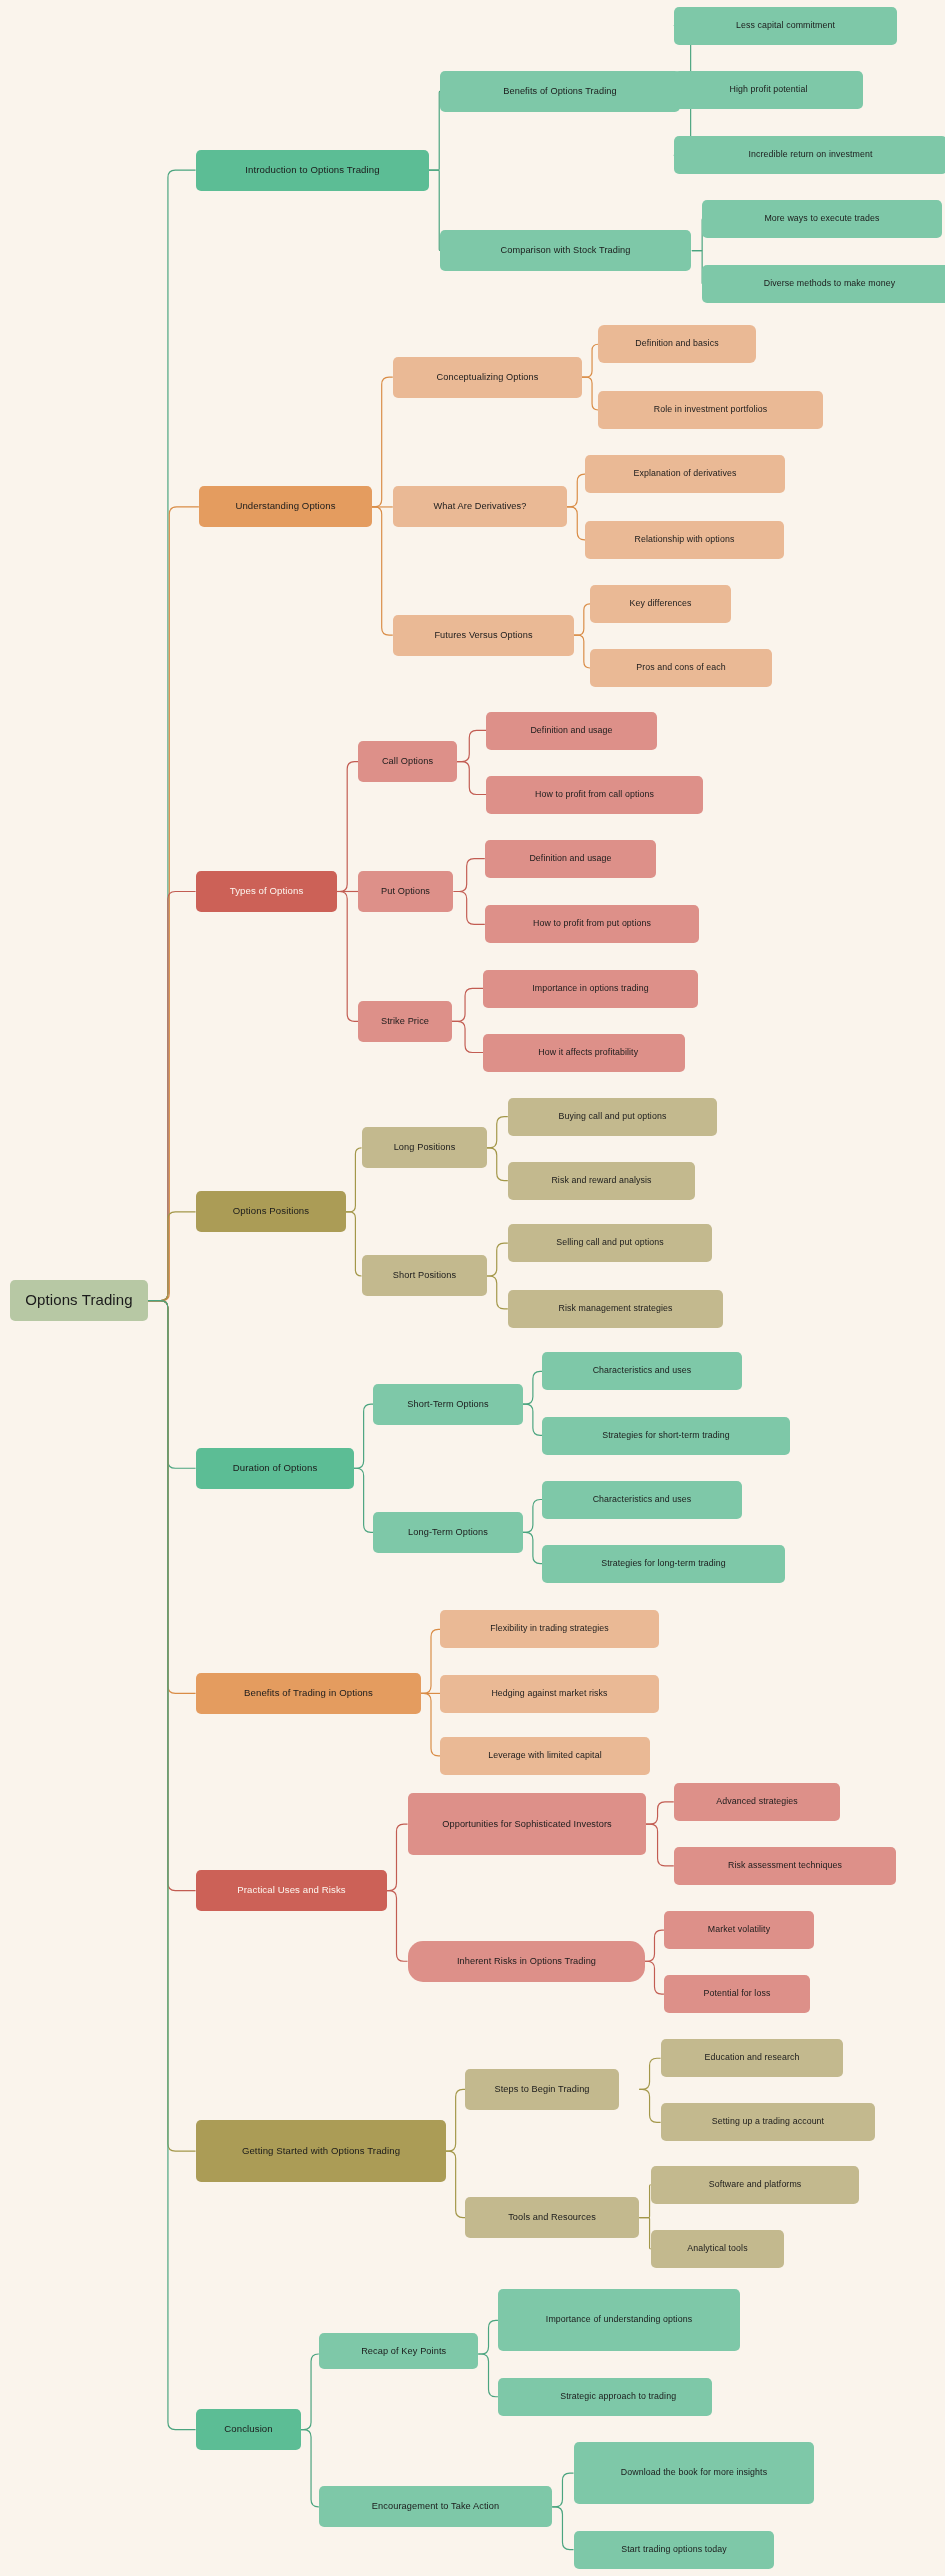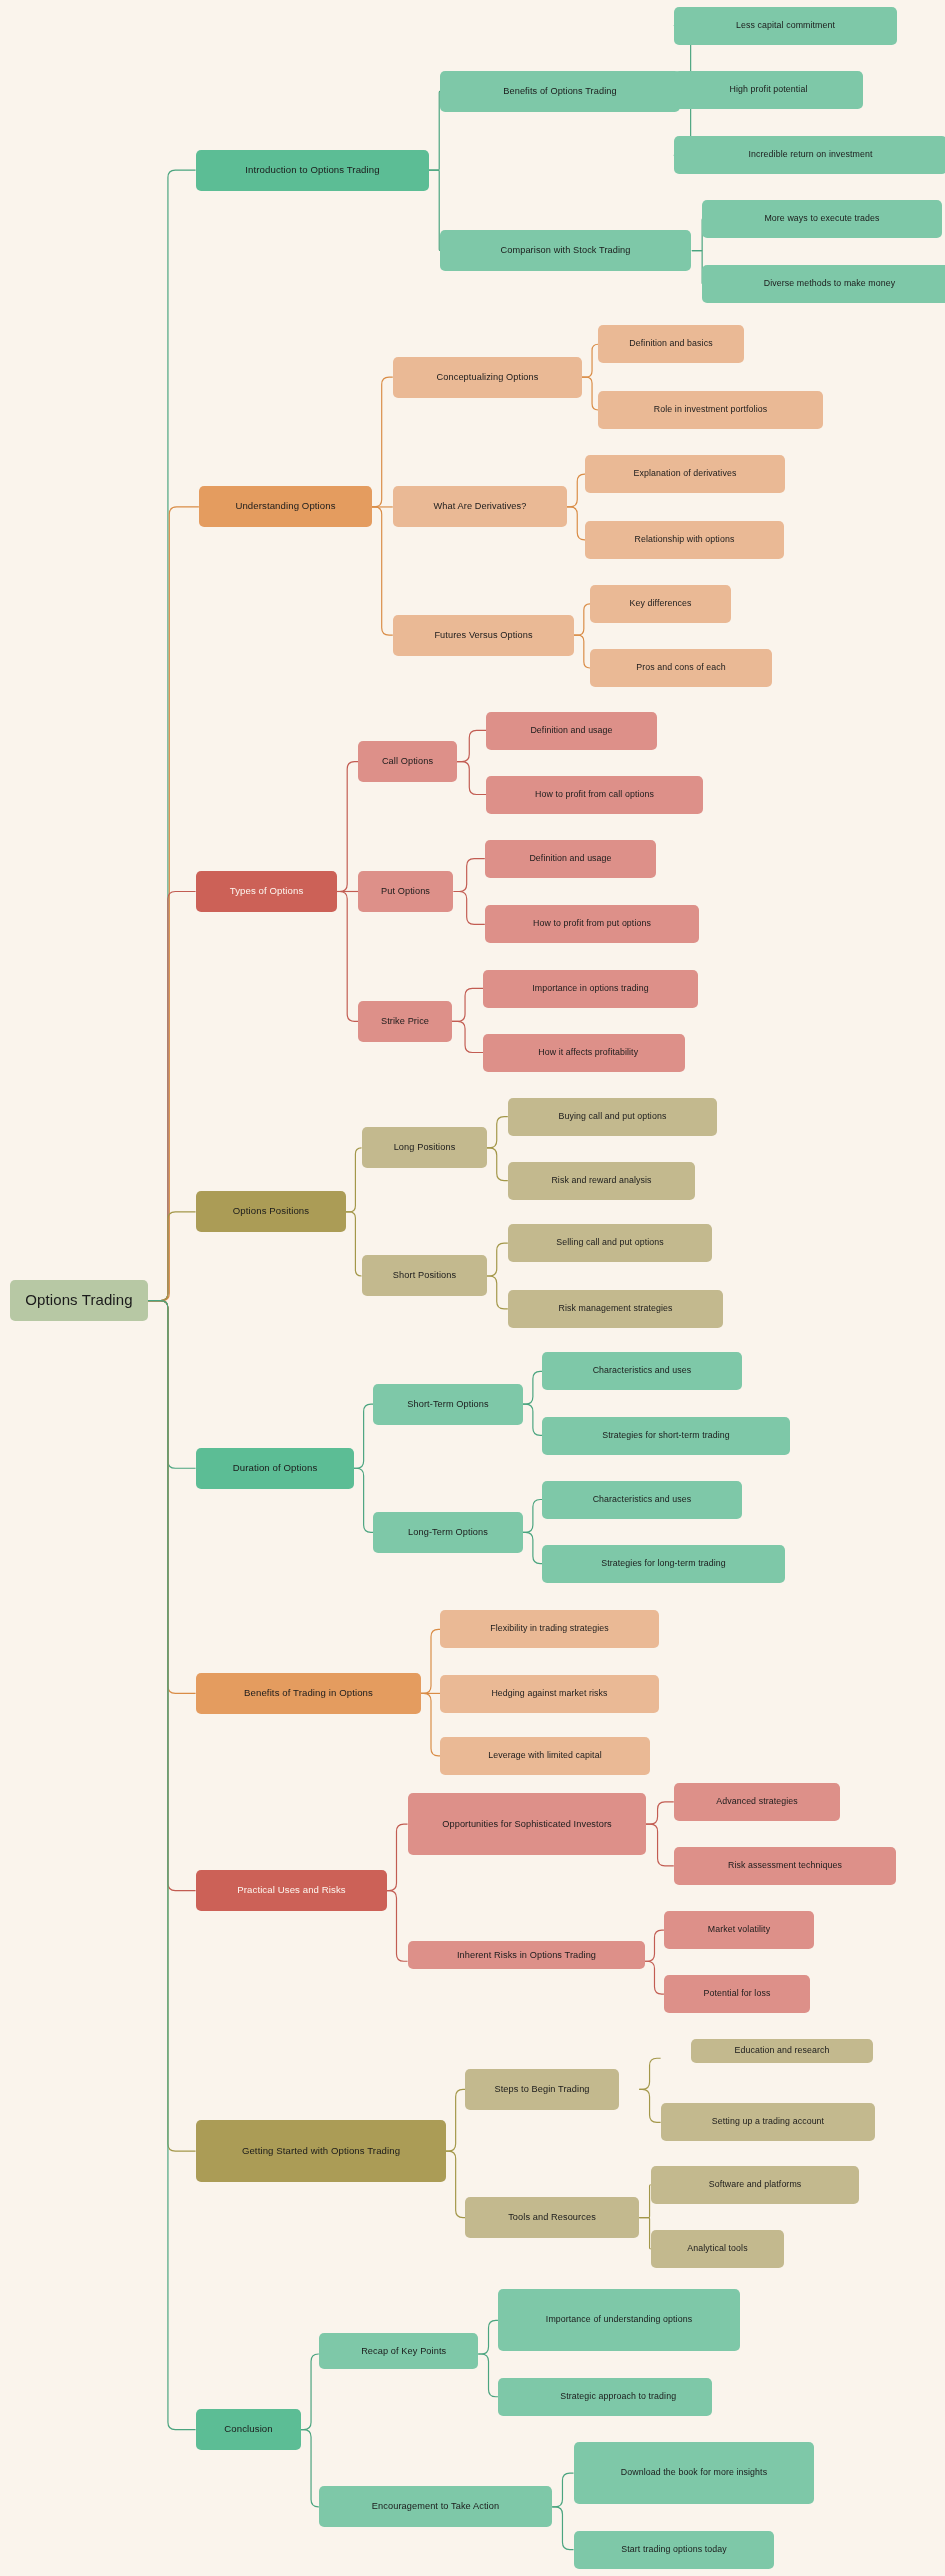--- a/index.html
+++ b/index.html
@@ -129,21 +129,21 @@
       <div class="node lvl1" style="left: 196px; top: 150px; width: 233px; height: 41px; background: rgb(92, 189, 149);">Introduction to Options Trading</div>
       <div class="node lvl2" style="left: 440px; top: 71px; width: 240px; height: 41px; background: rgb(126, 200, 168);">Benefits of Options Trading</div>
       <div class="node lvl3" style="left: 674px; top: 6.6px; width: 223px; height: 38px; background: rgb(126, 200, 168);">Less capital commitment</div>
       <div class="node lvl3" style="left: 674px; top: 71px; width: 189px; height: 38px; background: rgb(126, 200, 168);">High profit potential</div>
       <div class="node lvl3" style="left: 674px; top: 136px; width: 273px; height: 38px; background: rgb(126, 200, 168);">Incredible return on investment</div>
       <div class="node lvl2" style="left: 440px; top: 230px; width: 251px; height: 41px; background: rgb(126, 200, 168);">Comparison with Stock Trading</div>
       <div class="node lvl3" style="left: 702px; top: 200px; width: 240px; height: 38px; background: rgb(126, 200, 168);">More ways to execute trades</div>
       <div class="node lvl3" style="left: 702px; top: 265px; width: 255px; height: 38px; background: rgb(126, 200, 168);">Diverse methods to make money</div>
       <div class="node lvl1" style="left: 199px; top: 486px; width: 173px; height: 41px; background: rgb(228, 156, 95);">Understanding Options</div>
       <div class="node lvl2" style="left: 393px; top: 357px; width: 189px; height: 41px; background: rgb(234, 185, 149);">Conceptualizing Options</div>
-      <div class="node lvl3" style="left: 598px; top: 325px; width: 146px; height: 38px; background: rgb(234, 185, 149);">Definition and basics</div>
+      <div class="node lvl3" style="left: 598px; top: 325px; width: 158px; height: 38px; background: rgb(234, 185, 149); border-radius: 6px;">Definition and basics</div>
       <div class="node lvl3" style="left: 598px; top: 391px; width: 225px; height: 38px; background: rgb(234, 185, 149);">Role in investment portfolios</div>
       <div class="node lvl2" style="left: 393px; top: 486px; width: 174px; height: 41px; background: rgb(234, 185, 149);">What Are Derivatives?</div>
       <div class="node lvl3" style="left: 585px; top: 455px; width: 200px; height: 38px; background: rgb(234, 185, 149);">Explanation of derivatives</div>
       <div class="node lvl3" style="left: 585px; top: 521px; width: 199px; height: 38px; background: rgb(234, 185, 149);">Relationship with options</div>
       <div class="node lvl2" style="left: 393px; top: 615px; width: 181px; height: 41px; background: rgb(234, 185, 149);">Futures Versus Options</div>
       <div class="node lvl3" style="left: 590px; top: 585px; width: 141px; height: 38px; background: rgb(234, 185, 149);">Key differences</div>
       <div class="node lvl3" style="left: 590px; top: 649px; width: 182px; height: 38px; background: rgb(234, 185, 149);">Pros and cons of each</div>
       <div class="node lvl1 light-text" style="left: 196px; top: 871px; width: 141px; height: 41px; background: rgb(204, 97, 87);">Types of Options</div>
       <div class="node lvl2" style="left: 358px; top: 741px; width: 99px; height: 41px; background: rgb(221, 144, 137);">Call Options</div>
       <div class="node lvl3" style="left: 486px; top: 712px; width: 171px; height: 38px; background: rgb(221, 144, 137);">Definition and usage</div>
@@ -169,26 +169,26 @@
       <div class="node lvl3" style="left: 542px; top: 1481px; width: 200px; height: 38px; background: rgb(126, 200, 168);">Characteristics and uses</div>
       <div class="node lvl3" style="left: 542px; top: 1545px; width: 243px; height: 38px; background: rgb(126, 200, 168);">Strategies for long-term trading</div>
       <div class="node lvl1" style="left: 196px; top: 1673px; width: 225px; height: 41px; background: rgb(228, 156, 95);">Benefits of Trading in Options</div>
       <div class="node lvl3" style="left: 440px; top: 1610px; width: 219px; height: 38px; background: rgb(234, 185, 149);">Flexibility in trading strategies</div>
       <div class="node lvl3" style="left: 440px; top: 1675px; width: 219px; height: 38px; background: rgb(234, 185, 149);">Hedging against market risks</div>
       <div class="node lvl3" style="left: 440px; top: 1737px; width: 210px; height: 38px; background: rgb(234, 185, 149);">Leverage with limited capital</div>
       <div class="node lvl1 light-text" style="left: 196px; top: 1870px; width: 191px; height: 41px; background: rgb(204, 97, 87); text-align: center;">Practical Uses and Risks</div>
       <div class="node lvl2" style="left: 408px; top: 1793px; width: 238px; height: 62px; background: rgb(221, 144, 137);">Opportunities for Sophisticated Investors</div>
       <div class="node lvl3" style="left: 674px; top: 1783px; width: 166px; height: 38px; background: rgb(221, 144, 137);">Advanced strategies</div>
       <div class="node lvl3" style="left: 674px; top: 1847px; width: 222px; height: 38px; background: rgb(221, 144, 137);">Risk assessment techniques</div>
-      <div class="node lvl2" style="left: 408px; top: 1941px; width: 237px; height: 28px; background: rgb(221, 144, 137);">Inherent Risks in Options Trading</div>
+      <div class="node lvl2" style="left: 408px; top: 1941px; width: 237px; height: 41px; background: rgb(221, 144, 137); border-radius: 15px;">Inherent Risks in Options Trading</div>
       <div class="node lvl3" style="left: 664px; top: 1911px; width: 150px; height: 38px; background: rgb(221, 144, 137);">Market volatility</div>
       <div class="node lvl3" style="left: 664px; top: 1975px; width: 146px; height: 38px; background: rgb(221, 144, 137);">Potential for loss</div>
       <div class="node lvl1" style="left: 196px; top: 2120px; width: 250px; height: 62px; background: rgb(171, 156, 86);">Getting Started with Options Trading</div>
       <div class="node lvl2" style="left: 465px; top: 2069px; width: 154px; height: 41px; background: rgb(195, 185, 142);">Steps to Begin Trading</div>
-      <div class="node lvl3" style="left: 661px; top: 2039px; width: 182px; height: 24px; background: rgb(195, 185, 142); margin-left: 30px;">Education and research</div>
+      <div class="node lvl3" style="left: 661px; top: 2039px; width: 182px; height: 38px; background: rgb(195, 185, 142);">Education and research</div>
       <div class="node lvl3" style="left: 661px; top: 2103px; width: 214px; height: 38px; background: rgb(195, 185, 142);">Setting up a trading account</div>
       <div class="node lvl2" style="left: 465px; top: 2197px; width: 174px; height: 41px; background: rgb(195, 185, 142);">Tools and Resources</div>
       <div class="node lvl3" style="left: 651px; top: 2166px; width: 208px; height: 38px; background: rgb(195, 185, 142);">Software and platforms</div>
       <div class="node lvl3" style="left: 651px; top: 2230px; width: 133px; height: 38px; background: rgb(195, 185, 142);">Analytical tools</div>
       <div class="node lvl1" style="left: 196px; top: 2409px; width: 105px; height: 41px; background: rgb(92, 189, 149);">Conclusion</div>
       <div class="node lvl2" style="left: 319px; top: 2333px; width: 159px; height: 36px; background: rgb(126, 200, 168); padding-left: 17px;">Recap of Key Points</div>
       <div class="node lvl3" style="left: 498px; top: 2289px; width: 242px; height: 62px; background: rgb(126, 200, 168);">Importance of understanding options</div>
       <div class="node lvl3" style="left: 498px; top: 2378px; width: 214px; height: 38px; background: rgb(126, 200, 168); padding-left: 33px;">Strategic approach to trading</div>
       <div class="node lvl2" style="left: 319px; top: 2486px; width: 233px; height: 41px; background: rgb(126, 200, 168);">Encouragement to Take Action</div>
       <div class="node lvl3" style="left: 574px; top: 2442px; width: 240px; height: 62px; background: rgb(126, 200, 168);">Download the book for more insights</div>

